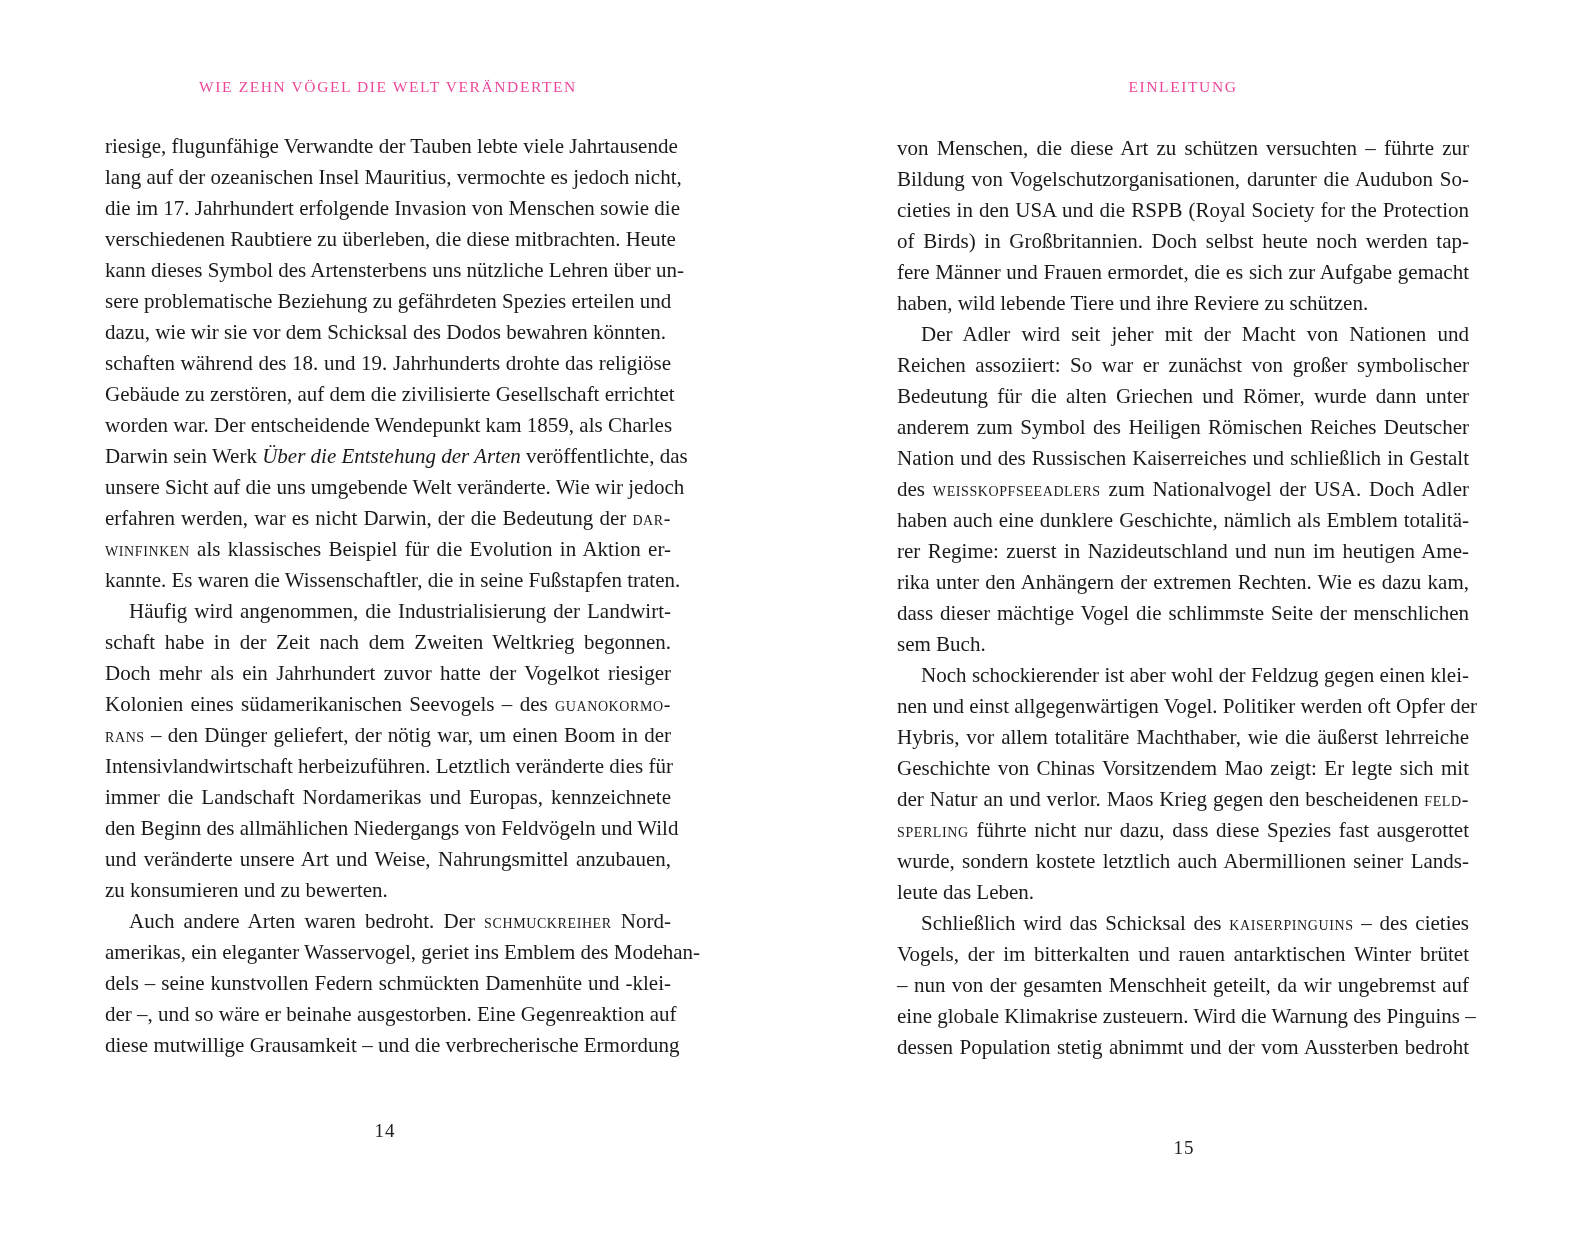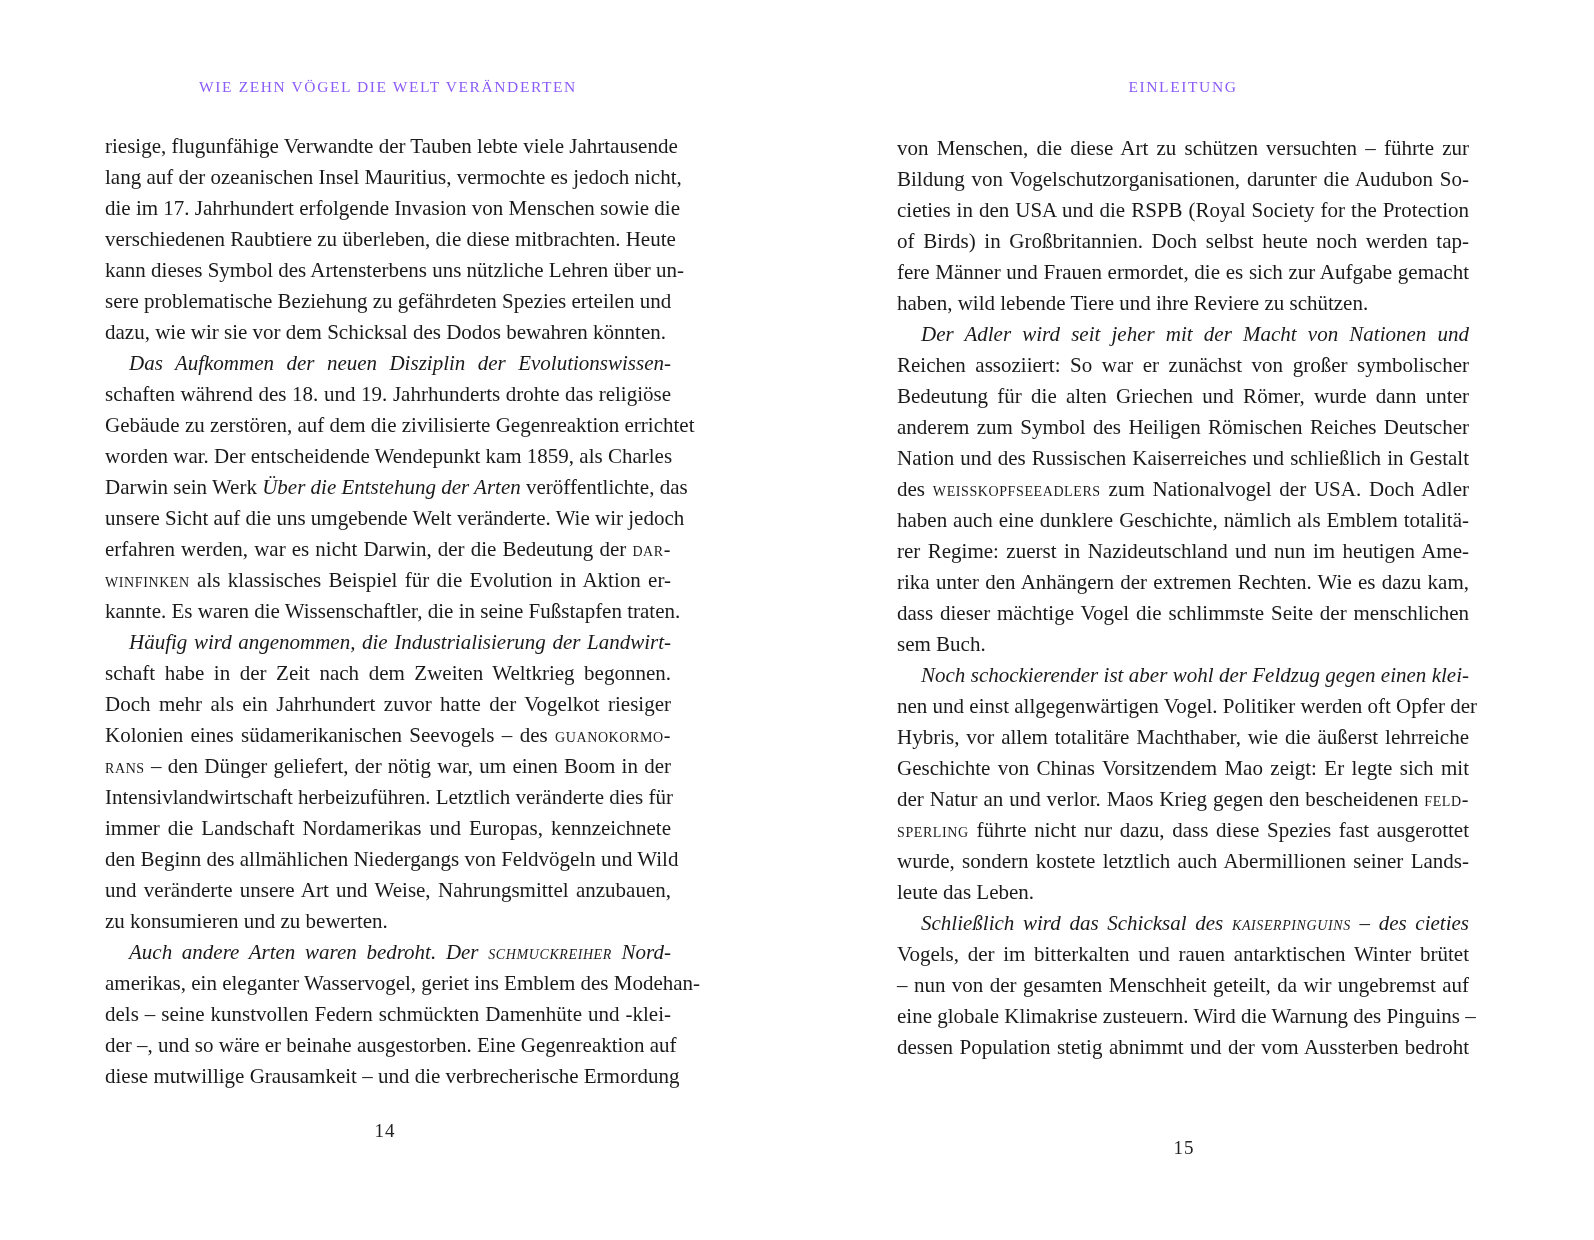--- a/index.html
+++ b/index.html
@@ -8,38 +8,38 @@
     font-family: "Liberation Serif", "DejaVu Serif", serif;
     color: #1a1a1a;
   }
   .page { position: absolute; top: 0; height: 1240px; }
   .page.left { left: 0; width: 797px; }
   .page.right { left: 797px; width: 797px; }
 
   .running-head {
     position: absolute; top: 78px;
     font-size: 15.5px; letter-spacing: 1.6px; text-transform: uppercase;
-    color: #8b5cf6; white-space: nowrap; text-align: center;
+    color: #ec4899; white-space: nowrap; text-align: center;
   }
   .left .running-head { left: 105px; width: 566px; }
   .right .running-head { left: 100px; width: 572px; }
 
   .text-block { position: absolute; }
   .left .text-block { left: 105px; top: 131px; width: 566px; }
   .right .text-block { left: 100px; top: 133px; width: 572px; }
 
   .line {
     height: 31px; line-height: 31px;
     font-size: 21px;
     white-space: nowrap;
     text-align: justify; text-align-last: justify;
     overflow: visible;
   }
   .line.last { text-align-last: left; }
-  .line.indent { text-indent: 24px; font-style: italic; }
+  .line.indent { text-indent: 24px; }
   .seg-italic { font-style: italic; }
   .seg-smallcaps { font-variant: small-caps; text-transform: lowercase; letter-spacing: 0.6px; font-size: 20px; }
 
   .folio {
     position: absolute; font-size: 19px; letter-spacing: 1px; color: #222;
     text-align: center;
   }
   .left .folio { left: 355px; width: 60px; top: 1120px; }
   .right .folio { left: 357px; width: 60px; top: 1137px; }
 </style>
@@ -49,23 +49,22 @@
 <div class="page left">
   <div class="running-head">Wie zehn Vögel die Welt veränderten</div>
   <div class="text-block">
       <div class="line"><span>riesige, flugunfähige Verwandte der Tauben lebte viele Jahrtausende</span></div>
       <div class="line"><span>lang auf der ozeanischen Insel Mauritius, vermochte es jedoch nicht,</span></div>
       <div class="line"><span>die im 17. Jahrhundert erfolgende Invasion von Menschen sowie die</span></div>
       <div class="line"><span>verschiedenen Raubtiere zu überleben, die diese mitbrachten. Heute</span></div>
       <div class="line"><span>kann dieses Symbol des Artensterbens uns nützliche Lehren über un-</span></div>
       <div class="line"><span>sere problematische Beziehung zu gefährdeten Spezies erteilen und</span></div>
       <div class="line last"><span>dazu, wie wir sie vor dem Schicksal des Dodos bewahren könnten.</span></div>
-      <div class="line indent"><span>Das Aufkommen der neuen Disziplin der Evolutionswissen-</span></div>
       <div class="line"><span>schaften während des 18. und 19. Jahrhunderts drohte das religiöse</span></div>
-      <div class="line"><span>Gebäude zu zerstören, auf dem die zivilisierte Gegenreaktion errichtet</span></div>
+      <div class="line"><span>Gebäude zu zerstören, auf dem die zivilisierte Gesellschaft errichtet</span></div>
       <div class="line"><span>worden war. Der entscheidende Wendepunkt kam 1859, als Charles</span></div>
       <div class="line"><span>Darwin sein Werk </span><span class="seg-italic">Über die Entstehung der Arten</span><span> veröffentlichte, das</span></div>
       <div class="line"><span>unsere Sicht auf die uns umgebende Welt veränderte. Wie wir jedoch</span></div>
       <div class="line"><span>erfahren werden, war es nicht Darwin, der die Bedeutung der </span><span class="seg-smallcaps">Dar-</span></div>
       <div class="line"><span class="seg-smallcaps">winfinken</span><span> als klassisches Beispiel für die Evolution in Aktion er-</span></div>
       <div class="line last"><span>kannte. Es waren die Wissenschaftler, die in seine Fußstapfen traten.</span></div>
       <div class="line indent"><span>Häufig wird angenommen, die Industrialisierung der Landwirt-</span></div>
       <div class="line"><span>schaft habe in der Zeit nach dem Zweiten Weltkrieg begonnen.</span></div>
       <div class="line"><span>Doch mehr als ein Jahrhundert zuvor hatte der Vogelkot riesiger</span></div>
       <div class="line"><span>Kolonien eines südamerikanischen Seevogels – des </span><span class="seg-smallcaps">Guanokormo-</span></div>

